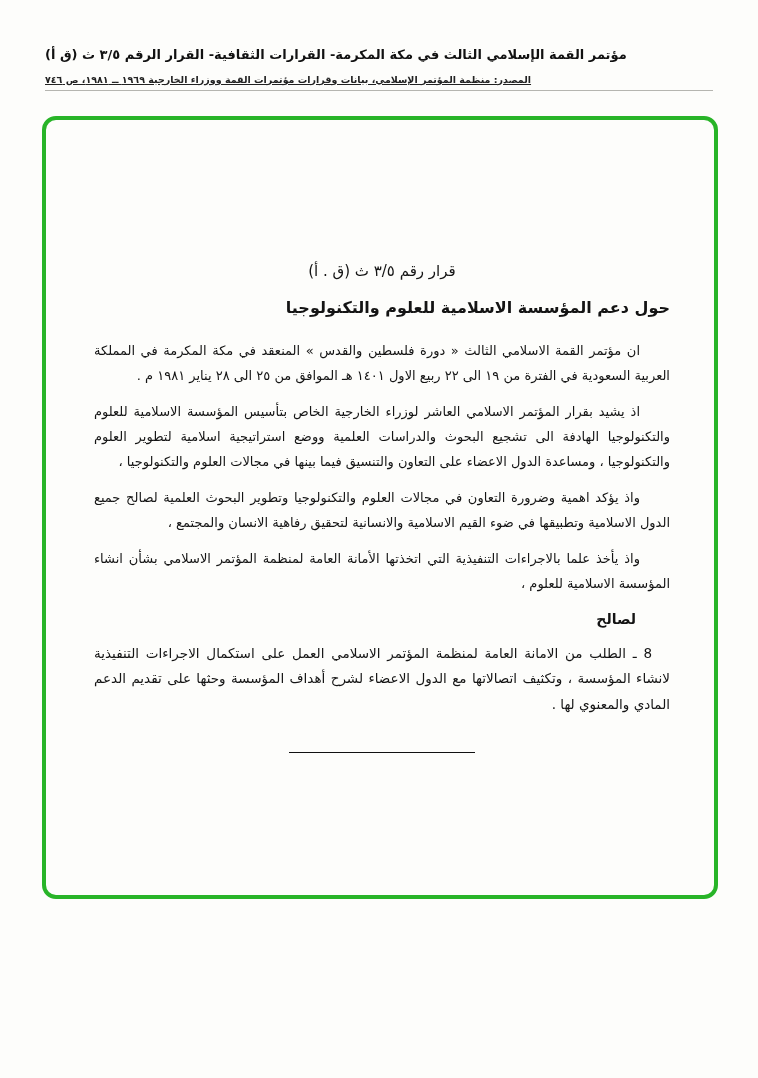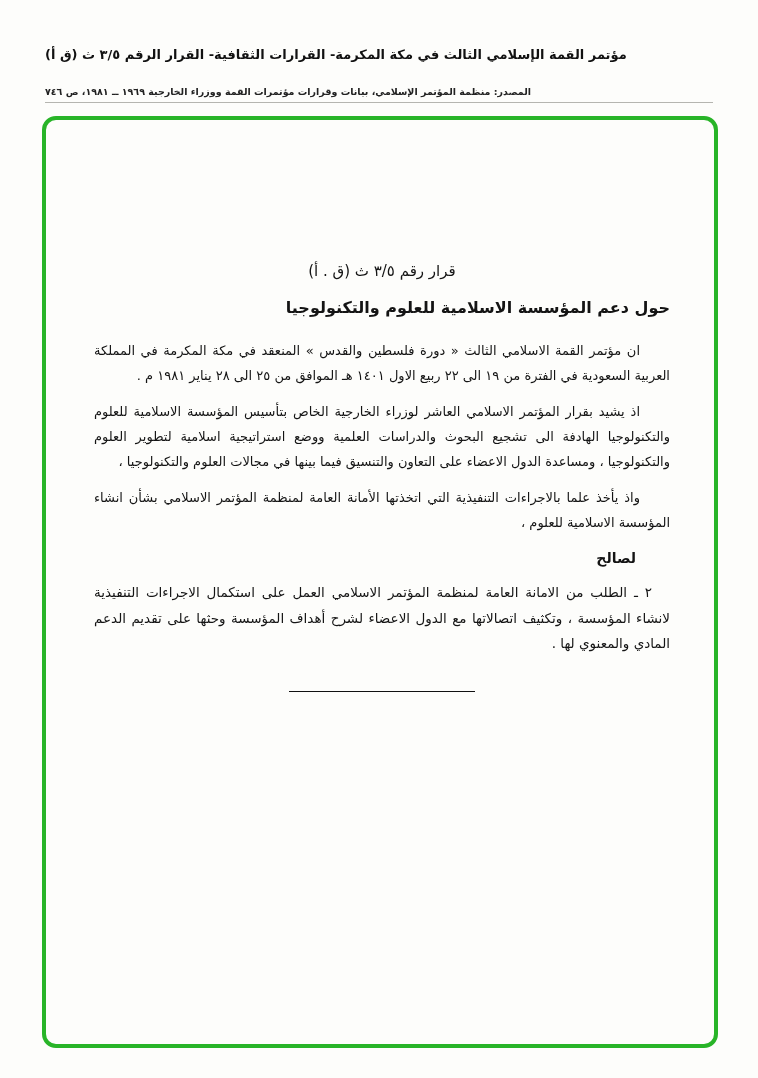--- a/index.html
+++ b/index.html
@@ -24,34 +24,35 @@
   }
   .header-citation {
     font-size: 13px;
     font-weight: bold;
     line-height: 1.35;
     letter-spacing: 0.2px;
   }
   .source-line {
     font-size: 9.5px;
     font-weight: bold;
-    margin-top: 22px;
+    margin-top: 10px;
     color: #222;
+    text-decoration: underline;
   }
   .header-rule {
     border: none;
     border-top: 1px solid #b5b5b0;
     margin: 5px 0 0 0;
   }
   .frame {
     position: absolute;
     left: 42px;
     right: 40px;
     top: 116px;
-    height: 932px;
+    height: 783px;
     border: 4px solid #28b428;
     border-radius: 14px;
     box-sizing: border-box;
     background: transparent;
   }
   .doc-content {
     position: relative;
     padding: 142px 44px 0 48px;
     color: #141414;
   }
@@ -112,28 +113,29 @@
     <div class="doc-content">
 
       <div class="title-number">قرار رقم ٣/٥ ث (ق . أ)</div>
 
       <div class="title-subject">حول دعم المؤسسة الاسلامية للعلوم والتكنولوجيا</div>
 
       <p class="para">ان مؤتمر القمة الاسلامي الثالث « دورة فلسطين والقدس » المنعقد في مكة المكرمة في المملكة العربية السعودية في الفترة من ١٩ الى ٢٢ ربيع الاول ١٤٠١ هـ الموافق من ٢٥ الى ٢٨ يناير ١٩٨١ م .</p>
 
       <p class="para">اذ يشيد بقرار المؤتمر الاسلامي العاشر لوزراء الخارجية الخاص بتأسيس المؤسسة الاسلامية للعلوم والتكنولوجيا الهادفة الى تشجيع البحوث والدراسات العلمية ووضع استراتيجية اسلامية لتطوير العلوم والتكنولوجيا ، ومساعدة الدول الاعضاء على التعاون والتنسيق فيما بينها في مجالات العلوم والتكنولوجيا ،</p>
 
+      <p class="para">واذ يؤكد اهمية وضرورة التعاون في مجالات العلوم والتكنولوجيا وتطوير البحوث العلمية لصالح جميع الدول الاسلامية وتطبيقها في ضوء القيم الاسلامية والانسانية لتحقيق رفاهية الانسان والمجتمع ،</p>
 
 
       <p class="para">واذ يأخذ علما بالاجراءات التنفيذية التي اتخذتها الأمانة العامة لمنظمة المؤتمر الاسلامي بشأن انشاء المؤسسة الاسلامية للعلوم ،</p>
 
       <p class="decision-label">لصالح</p>
 
 
-      <p class="item">٢ ـ الطلب من الامانة العامة لمنظمة المؤتمر الاسلامي العمل على استكمال الاجراءات التنفيذية لانشاء المؤسسة ، وتكثيف اتصالاتها مع الدول الاعضاء لشرح أهداف المؤسسة وحثها على تقديم الدعم المادي والمعنوي لها .</p>
+      <p class="item">8 ـ الطلب من الامانة العامة لمنظمة المؤتمر الاسلامي العمل على استكمال الاجراءات التنفيذية لانشاء المؤسسة ، وتكثيف اتصالاتها مع الدول الاعضاء لشرح أهداف المؤسسة وحثها على تقديم الدعم المادي والمعنوي لها .</p>
 
 
       <hr class="footer-divider">
 
     </div>
   </div>
 
 </div>
 
 </body></html>

